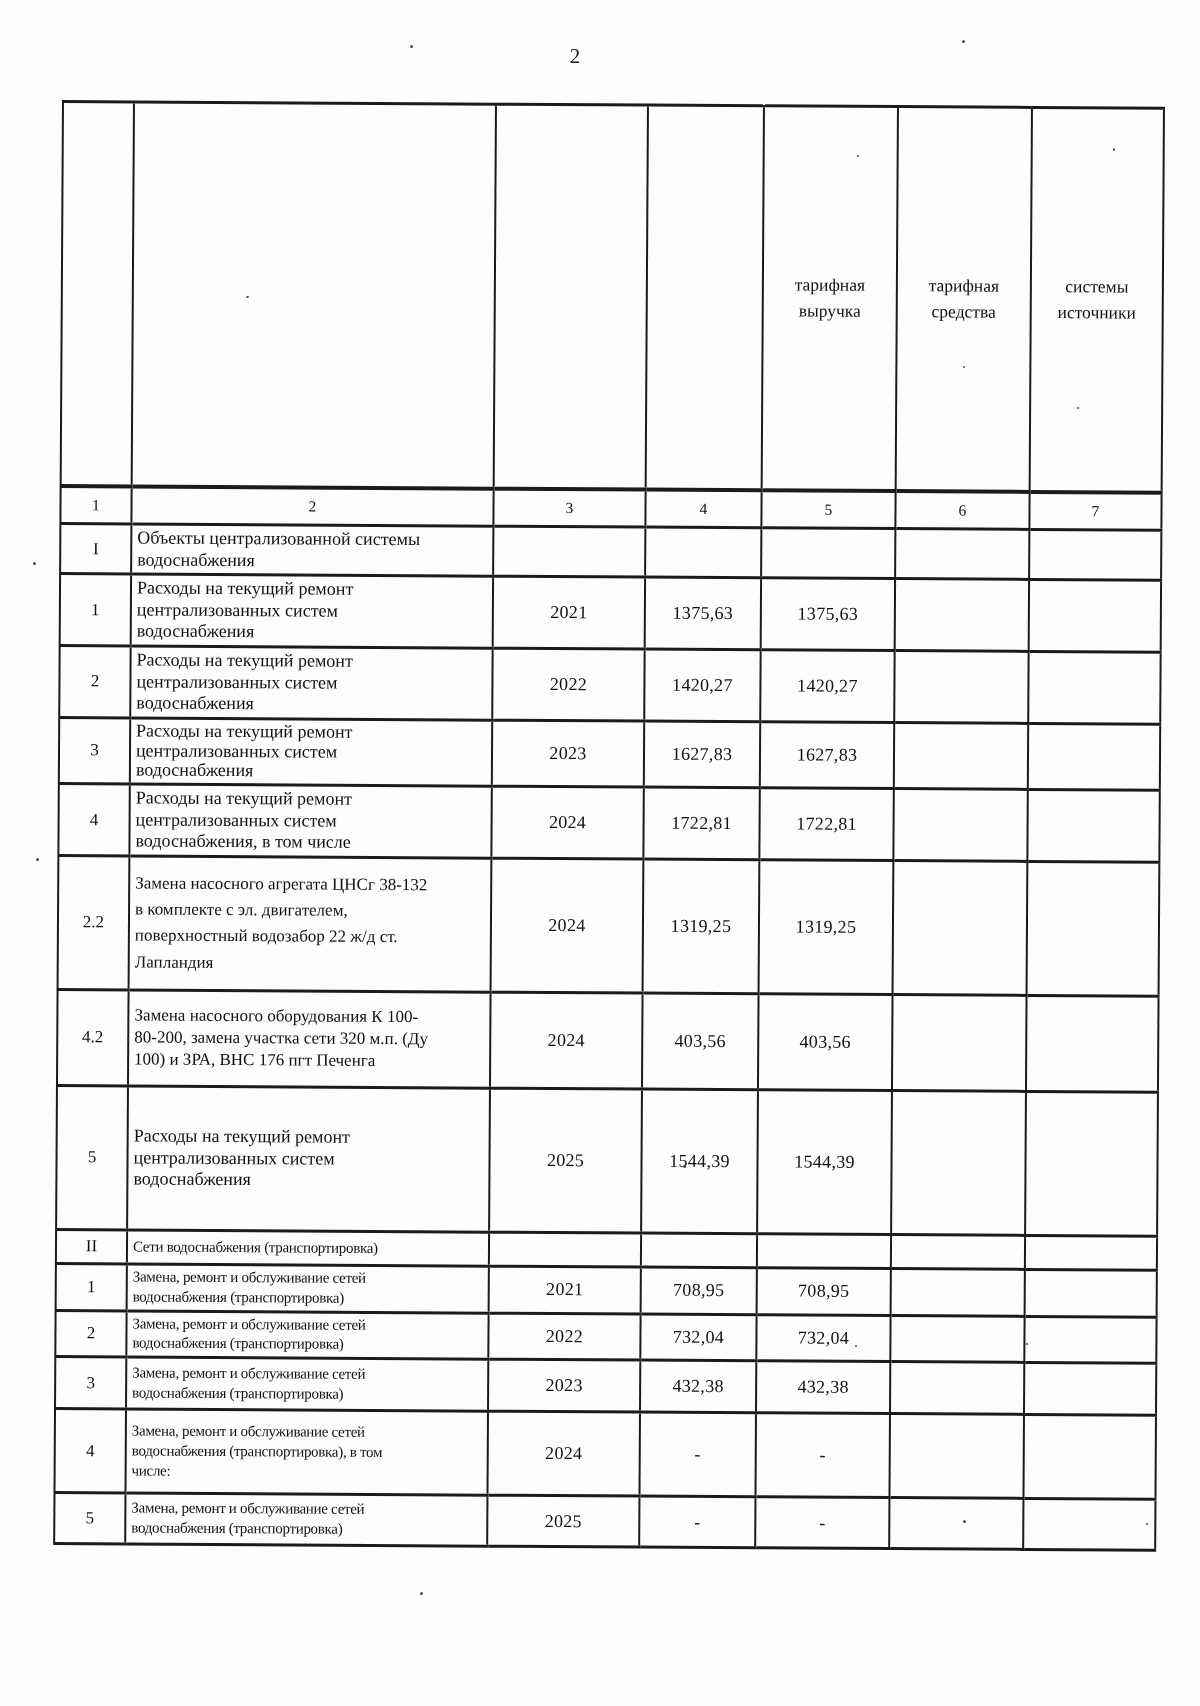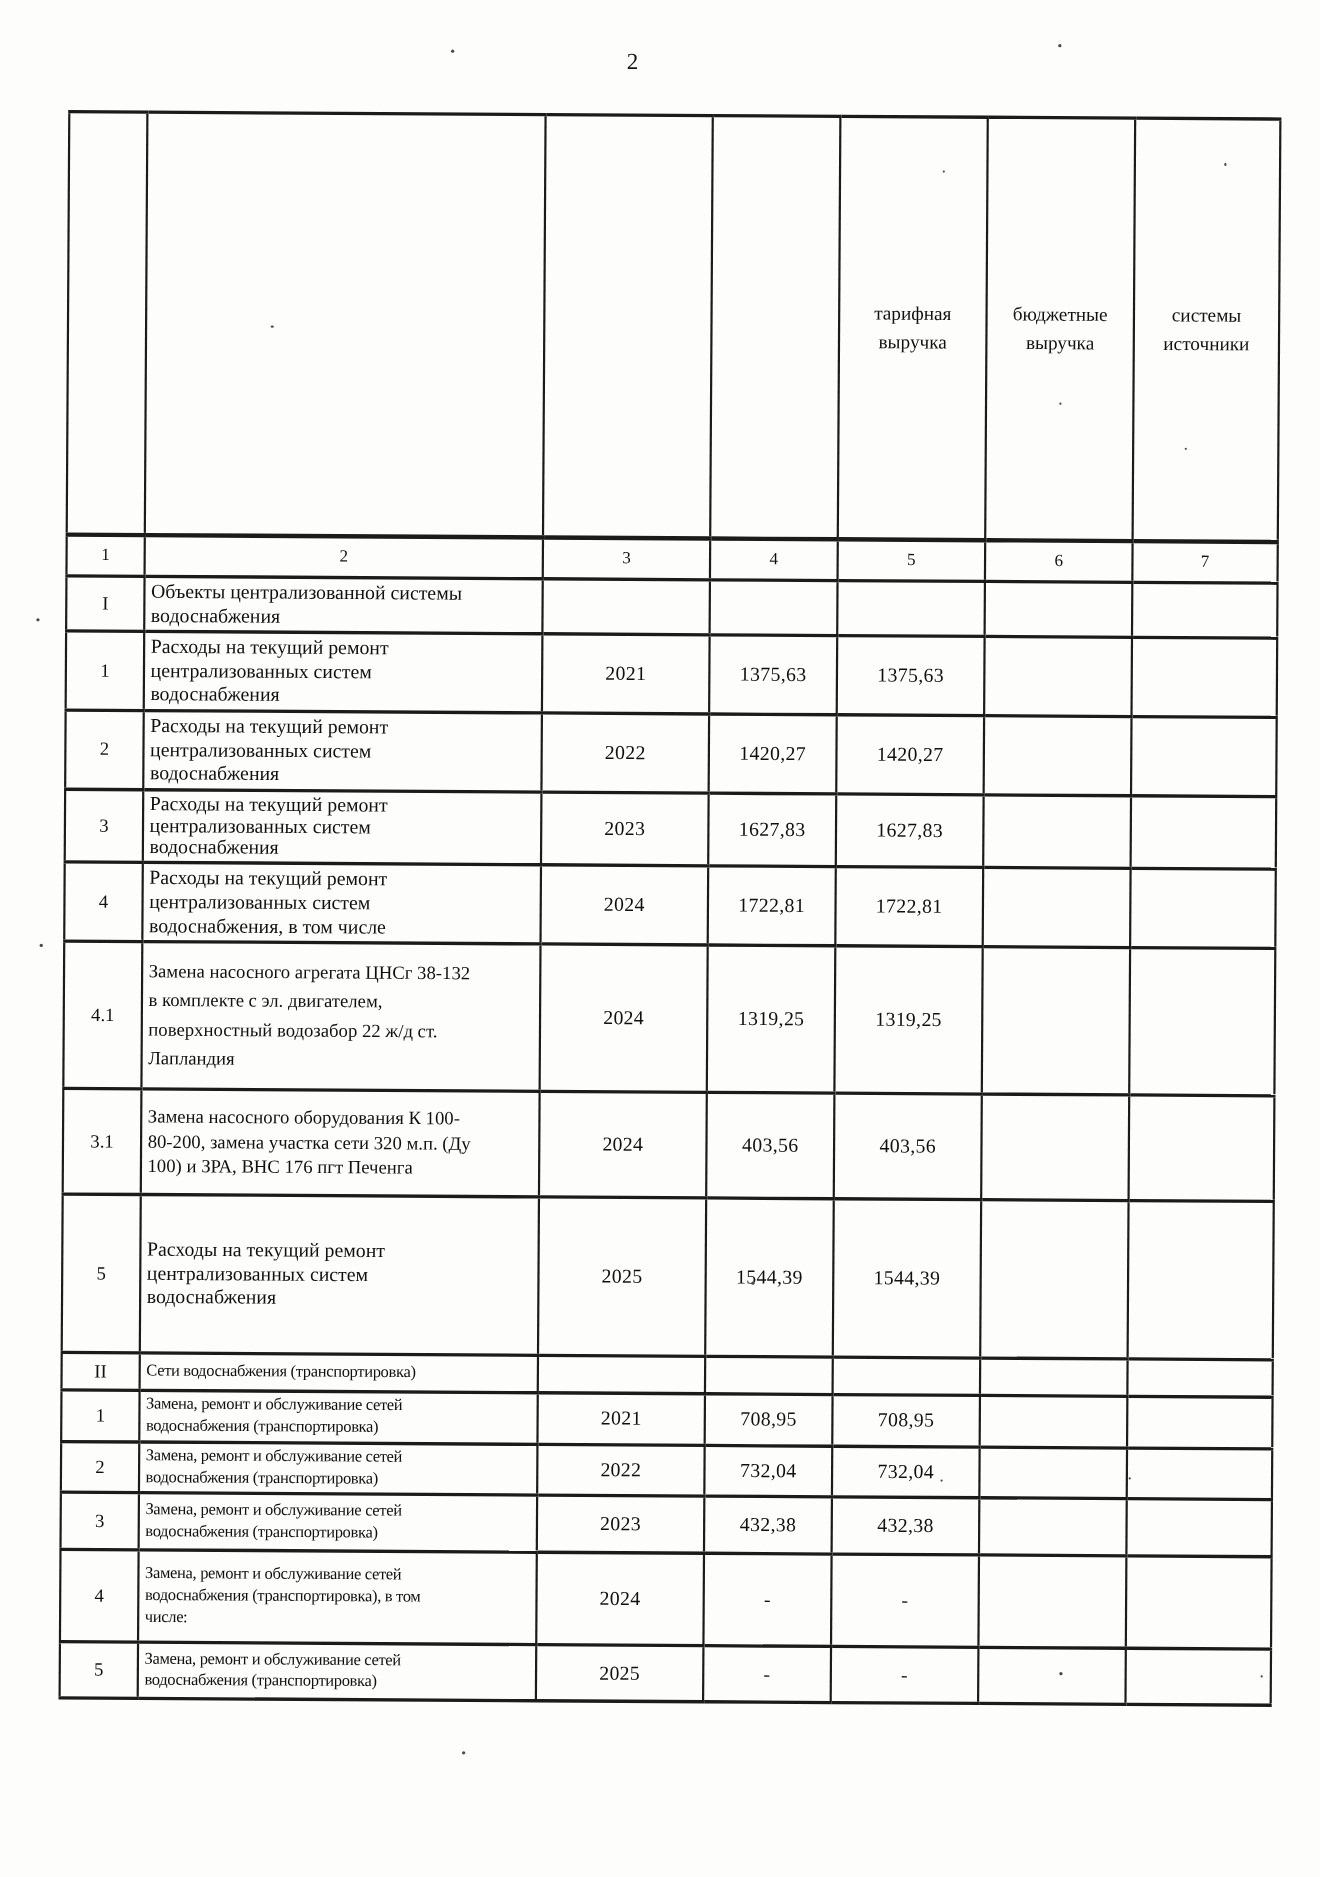--- a/index.html
+++ b/index.html
@@ -86,21 +86,21 @@
           <col style="width:132px">
       </colgroup>
 
       <tbody>
           <tr class="rh-hdr">
         <td></td>
         <td></td>
         <td></td>
         <td class="nt"></td>
         <td class="nt"><span class="hl">тарифная выручка</span></td>
-        <td class="nt"><span class="hl">бюджетные выручка</span></td>
+        <td class="nt"><span class="hl">тарифная средства</span></td>
         <td class="nt"><span class="hl">системы источники</span></td>
       </tr>
 
       <tr class="rh-num">
         <td>1</td>
         <td>2</td>
         <td>3</td>
         <td>4</td>
         <td>5</td>
         <td>6</td>
@@ -146,30 +146,30 @@
       <tr class="rh4">
         <td class="c-num">4</td>
         <td class="c-desc"><span class="di w270">Расходы на текущий ремонт централизованных систем водоснабжения, в том числе</span></td>
         <td class="c-year">2024</td>
         <td class="c-val">1722,81</td>
         <td class="c-val">1722,81</td>
         <td class="c-val"></td>
         <td class="c-val"></td>
       </tr>
       <tr class="rh5">
-        <td class="c-num">4.1</td>
+        <td class="c-num">2.2</td>
         <td class="c-desc"><span class="di w300">Замена насосного агрегата ЦНСг 38-132 в комплекте с эл. двигателем, поверхностный водозабор 22 ж/д ст. Лапландия</span></td>
         <td class="c-year">2024</td>
         <td class="c-val">1319,25</td>
         <td class="c-val">1319,25</td>
         <td class="c-val"></td>
         <td class="c-val"></td>
       </tr>
       <tr class="rh6">
-        <td class="c-num">3.1</td>
+        <td class="c-num">4.2</td>
         <td class="c-desc"><span class="di w300b">Замена насосного оборудования К 100-80-200, замена участка сети 320 м.п. (Ду 100) и ЗРА, ВНС 176 пгт Печенга</span></td>
         <td class="c-year">2024</td>
         <td class="c-val">403,56</td>
         <td class="c-val">403,56</td>
         <td class="c-val"></td>
         <td class="c-val"></td>
       </tr>
       <tr class="rh7">
         <td class="c-num">5</td>
         <td class="c-desc"><span class="di w270">Расходы на текущий ремонт централизованных систем водоснабжения</span></td>

